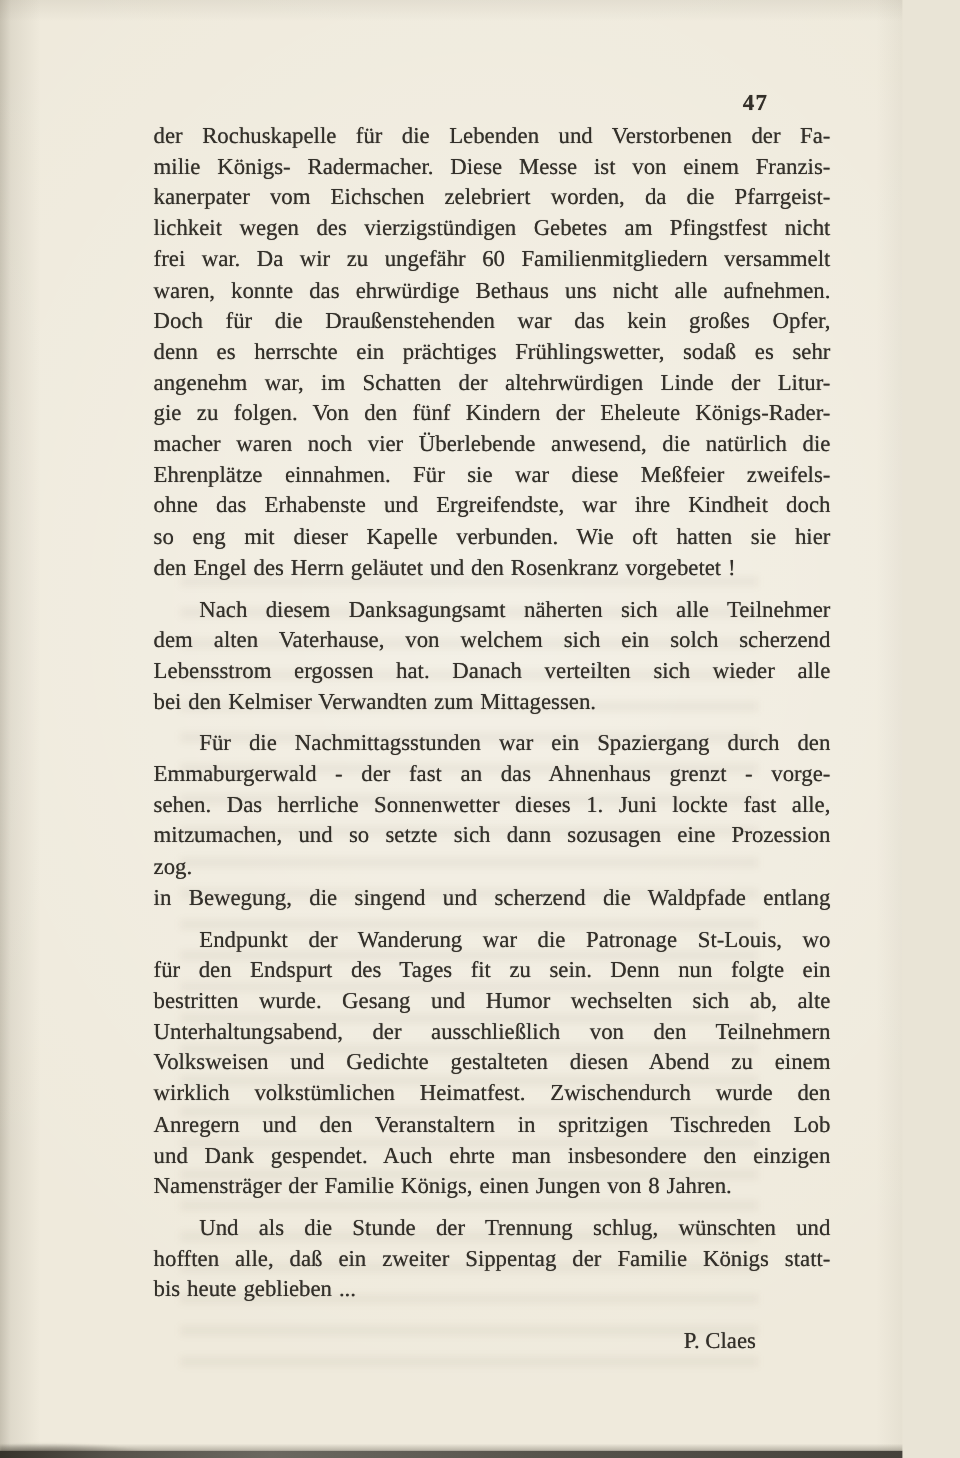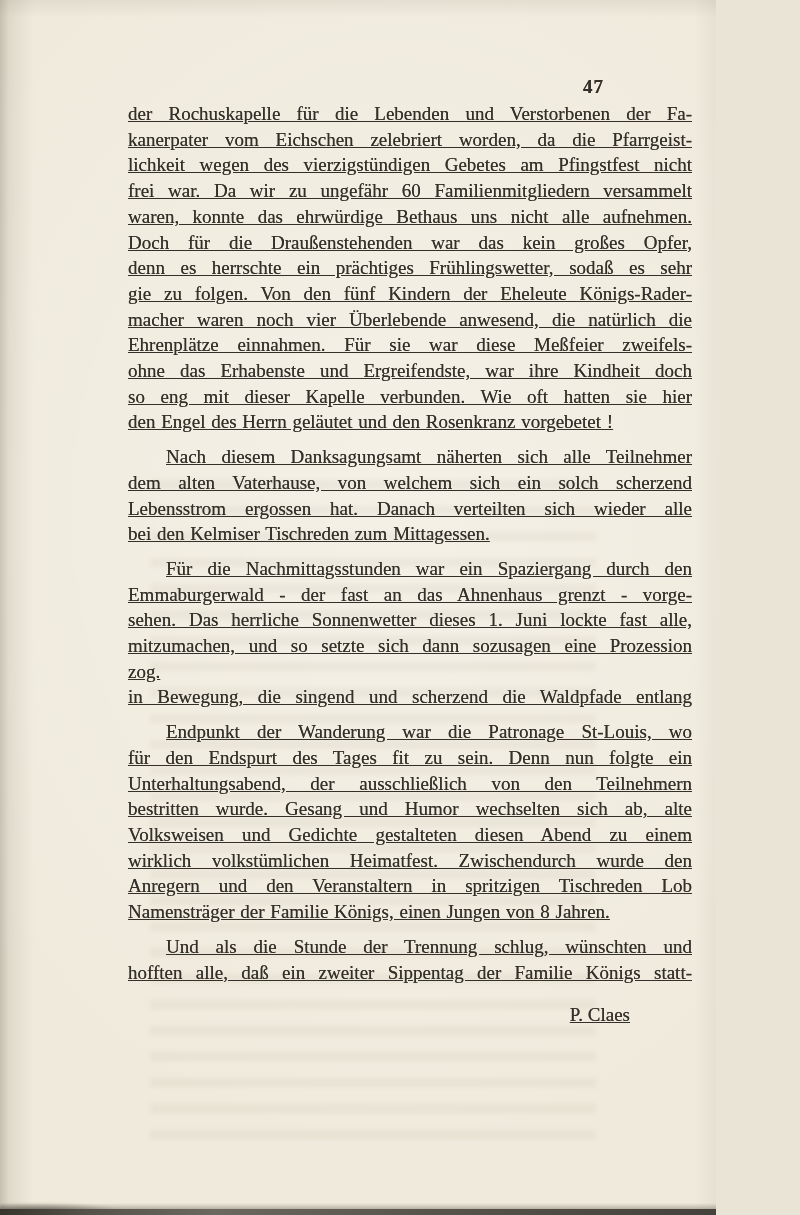--- a/index.html
+++ b/index.html
@@ -16,20 +16,21 @@
   .page {
     position: relative;
     width: 716px;
     height: 1215px;
     background:
       radial-gradient(120% 90% at 55% 42%, rgba(255,255,255,0.30), rgba(255,255,255,0) 62%),
       linear-gradient(to right, rgba(104,96,78,0.30) 0px, rgba(104,96,78,0.12) 9px, rgba(104,96,78,0.0) 34px),
       linear-gradient(to bottom, rgba(104,96,78,0.10) 0px, rgba(104,96,78,0) 18px),
       linear-gradient(to left, rgba(104,96,78,0.07) 0px, rgba(104,96,78,0) 22px),
       #efeadc;
+    padding-left: 36px;
   }
   
   .bleed {
     position: absolute;
     left: 150px;
     right: 120px;
     top: 480px;
     height: 660px;
     background: repeating-linear-gradient(
       to bottom,
@@ -50,21 +51,20 @@
   }
   .text-block {
     position: absolute;
     left: 128px;
     top: 101px;
     width: 564px;
     color: #33302a;
     font-size: 19px;
     line-height: 25.7px;
     text-shadow: 0 0 0.6px rgba(51,47,41,0.8);
-    text-decoration: underline;
   }
   .para { margin: 0 0 9px 0; }
   .para:last-of-type { margin-bottom: 0; }
   .line {
     text-align: justify;
     text-align-last: justify;
     word-spacing: 1px;
   }
   .line.last { text-align-last: left; }
   .para.indent .line:first-child { padding-left: 38px; }
@@ -103,59 +103,63 @@
 
 <div class="page">
   <div class="bleed"></div>
 
   <div class="page-number">47</div>
 
   <div class="text-block">
 
   <div class="para">
         <div class="line">der Rochuskapelle für die Lebenden und Verstorbenen der Fa-</div>
+        <div class="line">milie Königs- Radermacher. Diese Messe ist von einem Franzis-</div>
         <div class="line">kanerpater vom Eichschen zelebriert worden, da die Pfarrgeist-</div>
         <div class="line">lichkeit wegen des vierzigstündigen Gebetes am Pfingstfest nicht</div>
         <div class="line">frei war. Da wir zu ungefähr 60 Familienmitgliedern versammelt</div>
         <div class="line">waren, konnte das ehrwürdige Bethaus uns nicht alle aufnehmen.</div>
         <div class="line">Doch für die Draußenstehenden war das kein großes Opfer,</div>
         <div class="line">denn es herrschte ein prächtiges Frühlingswetter, sodaß es sehr</div>
+        <div class="line">angenehm war, im Schatten der altehrwürdigen Linde der Litur-</div>
         <div class="line">gie zu folgen. Von den fünf Kindern der Eheleute Königs-Rader-</div>
         <div class="line">macher waren noch vier Überlebende anwesend, die natürlich die</div>
         <div class="line">Ehrenplätze einnahmen. Für sie war diese Meßfeier zweifels-</div>
         <div class="line">ohne das Erhabenste und Ergreifendste, war ihre Kindheit doch</div>
         <div class="line">so eng mit dieser Kapelle verbunden. Wie oft hatten sie hier</div>
         <div class="line last">den Engel des Herrn geläutet und den Rosenkranz vorgebetet !</div>
       </div>
       <div class="para indent">
         <div class="line">Nach diesem Danksagungsamt näherten sich alle Teilnehmer</div>
         <div class="line">dem alten Vaterhause, von welchem sich ein solch scherzend</div>
         <div class="line">Lebensstrom ergossen hat. Danach verteilten sich wieder alle</div>
-        <div class="line last">bei den Kelmiser Tischreden zum Mittagessen.</div>
+        <div class="line last">bei den Kelmiser Verwandten zum Mittagessen.</div>
       </div>
       <div class="para indent">
         <div class="line">Für die Nachmittagsstunden war ein Spaziergang durch den</div>
         <div class="line">Emmaburgerwald - der fast an das Ahnenhaus grenzt - vorge-</div>
         <div class="line">sehen. Das herrliche Sonnenwetter dieses 1. Juni lockte fast alle,</div>
         <div class="line">mitzumachen, und so setzte sich dann sozusagen eine Prozession</div>
         <div class="line last">zog.</div>
         <div class="line">in Bewegung, die singend und scherzend die Waldpfade entlang</div>
       </div>
       <div class="para indent">
         <div class="line">Endpunkt der Wanderung war die Patronage St-Louis, wo</div>
         <div class="line">für den Endspurt des Tages fit zu sein. Denn nun folgte ein</div>
+        <div class="line">bestritten wurde. Gesang und Humor wechselten sich ab, alte</div>
         <div class="line">Unterhaltungsabend, der ausschließlich von den Teilnehmern</div>
-        <div class="line">bestritten wurde. Gesang und Humor wechselten sich ab, alte</div>
         <div class="line">Volksweisen und Gedichte gestalteten diesen Abend zu einem</div>
         <div class="line">wirklich volkstümlichen Heimatfest. Zwischendurch wurde den</div>
         <div class="line">Anregern und den Veranstaltern in spritzigen Tischreden Lob</div>
+        <div class="line">und Dank gespendet. Auch ehrte man insbesondere den einzigen</div>
         <div class="line last">Namensträger der Familie Königs, einen Jungen von 8 Jahren.</div>
       </div>
       <div class="para indent">
         <div class="line">Und als die Stunde der Trennung schlug, wünschten und</div>
         <div class="line">hofften alle, daß ein zweiter Sippentag der Familie Königs statt-</div>
+        <div class="line last">bis heute geblieben ...</div>
       </div>
       <div class="signature">P. Claes</div>
     </div>
 
   <div class="corner-smudge"></div>
   <div class="edge-bottom"></div>
 </div>
 
 </body></html>

